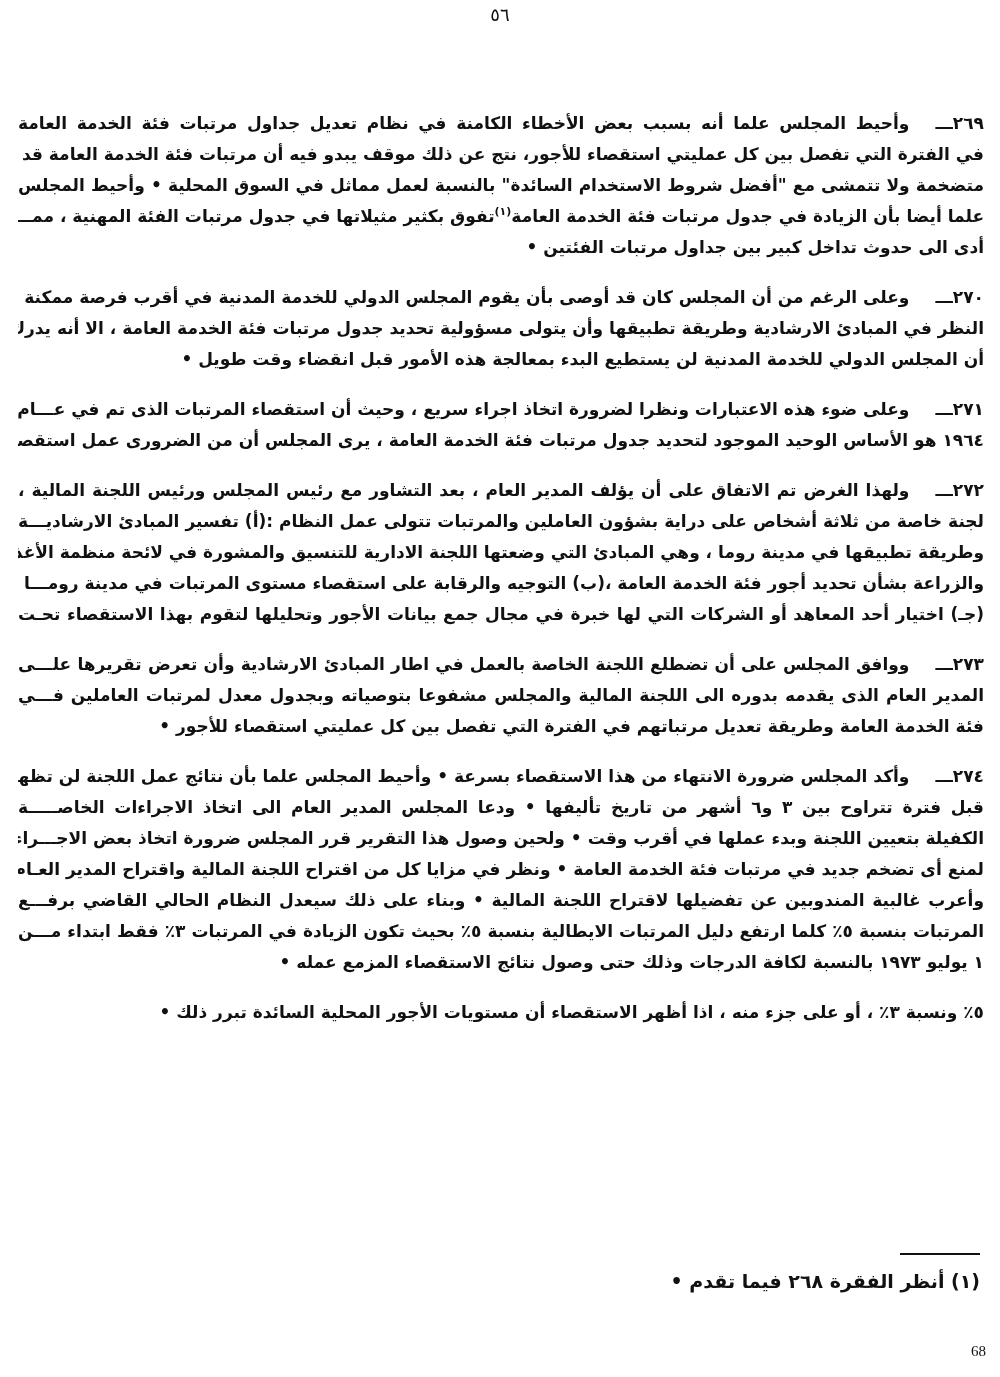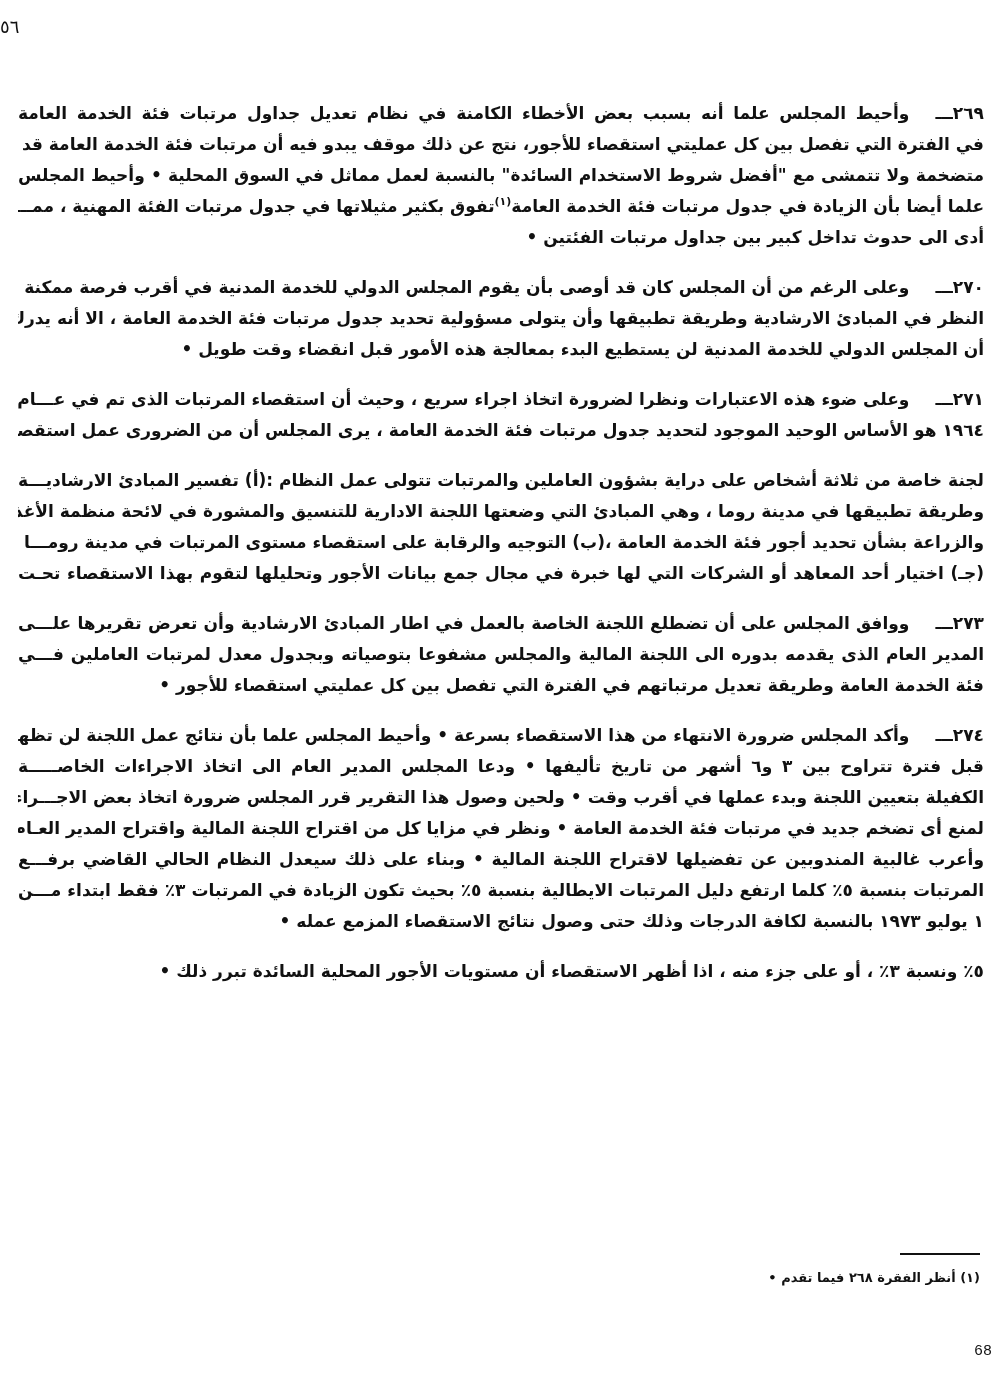--- a/index.html
+++ b/index.html
@@ -1,46 +1,46 @@
 <!DOCTYPE html>
 <html><head>
 <meta charset="utf-8">
 <style>
   html, body { margin: 0; padding: 0; background: #ffffff; }
   body {
     width: 1000px; height: 1377px; position: relative; overflow: hidden;
     font-family: "DejaVu Sans", sans-serif; color: #111;
   }
   .page-num-top {
-    position: absolute; top: 16px; left: 0; width: 1000px; 
+    position: absolute; top: 4px; left: 0; width: 1000px; text-align: center;
     font-size: 18px; letter-spacing: 2px;
   }
   .body-text {
-    position: absolute; top: 98px; left: 18px; width: 966px;
+    position: absolute; top: 108px; left: 18px; width: 966px;
     direction: rtl; text-align: justify;
   }
   .para { margin: 0 0 19px 0; }
   .line {
     font-size: 17px; line-height: 31px; height: 31px; white-space: nowrap;
     overflow: hidden; text-align: justify; text-align-last: justify;
     font-weight: bold;
   }
   .line.last { text-align-last: right; }
   .pnum { display: inline-block; margin-left: 26px; }
   sup { font-size: 11px; line-height: 0; }
   .fn-rule {
     position: absolute; top: 1253px; right: 20px; width: 80px; height: 2px; background: #111;
   }
   .footnote {
     position: absolute; top: 1270px; right: 20px; direction: rtl;
-    font-size: 13px; font-weight: bold;
+    font-size: 19px; font-weight: bold;
   }
   .page-num-bottom {
-    position: absolute; top: 1343px; right: 8px; font-size: 15px;
-    font-family: Liberation Mono, monospace;
+    position: absolute; top: 1343px; right: 14px; font-size: 15px;
+    font-family: Liberation Serif, serif;
     text-align: center;
   }
 </style>
 </head>
 <body>
 
 <div class="page-num-top">٥٦</div>
 
 <div class="body-text">
 
@@ -57,20 +57,21 @@
     <div class="line">النظر في المبادئ الارشادية وطريقة تطبيقها وأن يتولى مسؤولية تحديد جدول مرتبات فئة الخدمة العامة ، الا أنه يدرك</div>
     <div class="line last">أن المجلس الدولي للخدمة المدنية لن يستطيع البدء بمعالجة هذه الأمور قبل انقضاء وقت طويل •</div>
   </div>
 
   <div class="para">
     <div class="line"><span class="pnum">٢٧١ـــ</span><span>وعلى ضوء هذه الاعتبارات ونظرا لضرورة اتخاذ اجراء سريع ، وحيث أن استقصاء المرتبات الذى تم في عـــام</span></div>
     <div class="line">١٩٦٤ هو الأساس الوحيد الموجود لتحديد جدول مرتبات فئة الخدمة العامة ، يرى المجلس أن من الضرورى عمل استقصاء</div>
   </div>
 
   <div class="para">
+    <div class="line"><span class="pnum">٢٧٢ـــ</span><span>ولهذا الغرض تم الاتفاق على أن يؤلف المدير العام ، بعد التشاور مع رئيس المجلس ورئيس اللجنة المالية ،</span></div>
     <div class="line">لجنة خاصة من ثلاثة أشخاص على دراية بشؤون العاملين والمرتبات تتولى عمل النظام :(أ) تفسير المبادئ الارشاديـــة</div>
     <div class="line">وطريقة تطبيقها في مدينة روما ، وهي المبادئ التي وضعتها اللجنة الادارية للتنسيق والمشورة في لائحة منظمة الأغذيـــة</div>
     <div class="line">والزراعة بشأن تحديد أجور فئة الخدمة العامة ،(ب) التوجيه والرقابة على استقصاء مستوى المرتبات في مدينة رومـــا ،</div>
     <div class="line">(جـ) اختيار أحد المعاهد أو الشركات التي لها خبرة في مجال جمع بيانات الأجور وتحليلها لتقوم بهذا الاستقصاء تحـت</div>
   </div>
 
   <div class="para">
     <div class="line"><span class="pnum">٢٧٣ـــ</span><span>ووافق المجلس على أن تضطلع اللجنة الخاصة بالعمل في اطار المبادئ الارشادية وأن تعرض تقريرها علـــى</span></div>
     <div class="line">المدير العام الذى يقدمه بدوره الى اللجنة المالية والمجلس مشفوعا بتوصياته وبجدول معدل لمرتبات العاملين فـــي</div>
     <div class="line last">فئة الخدمة العامة وطريقة تعديل مرتباتهم في الفترة التي تفصل بين كل عمليتي استقصاء للأجور •</div>

